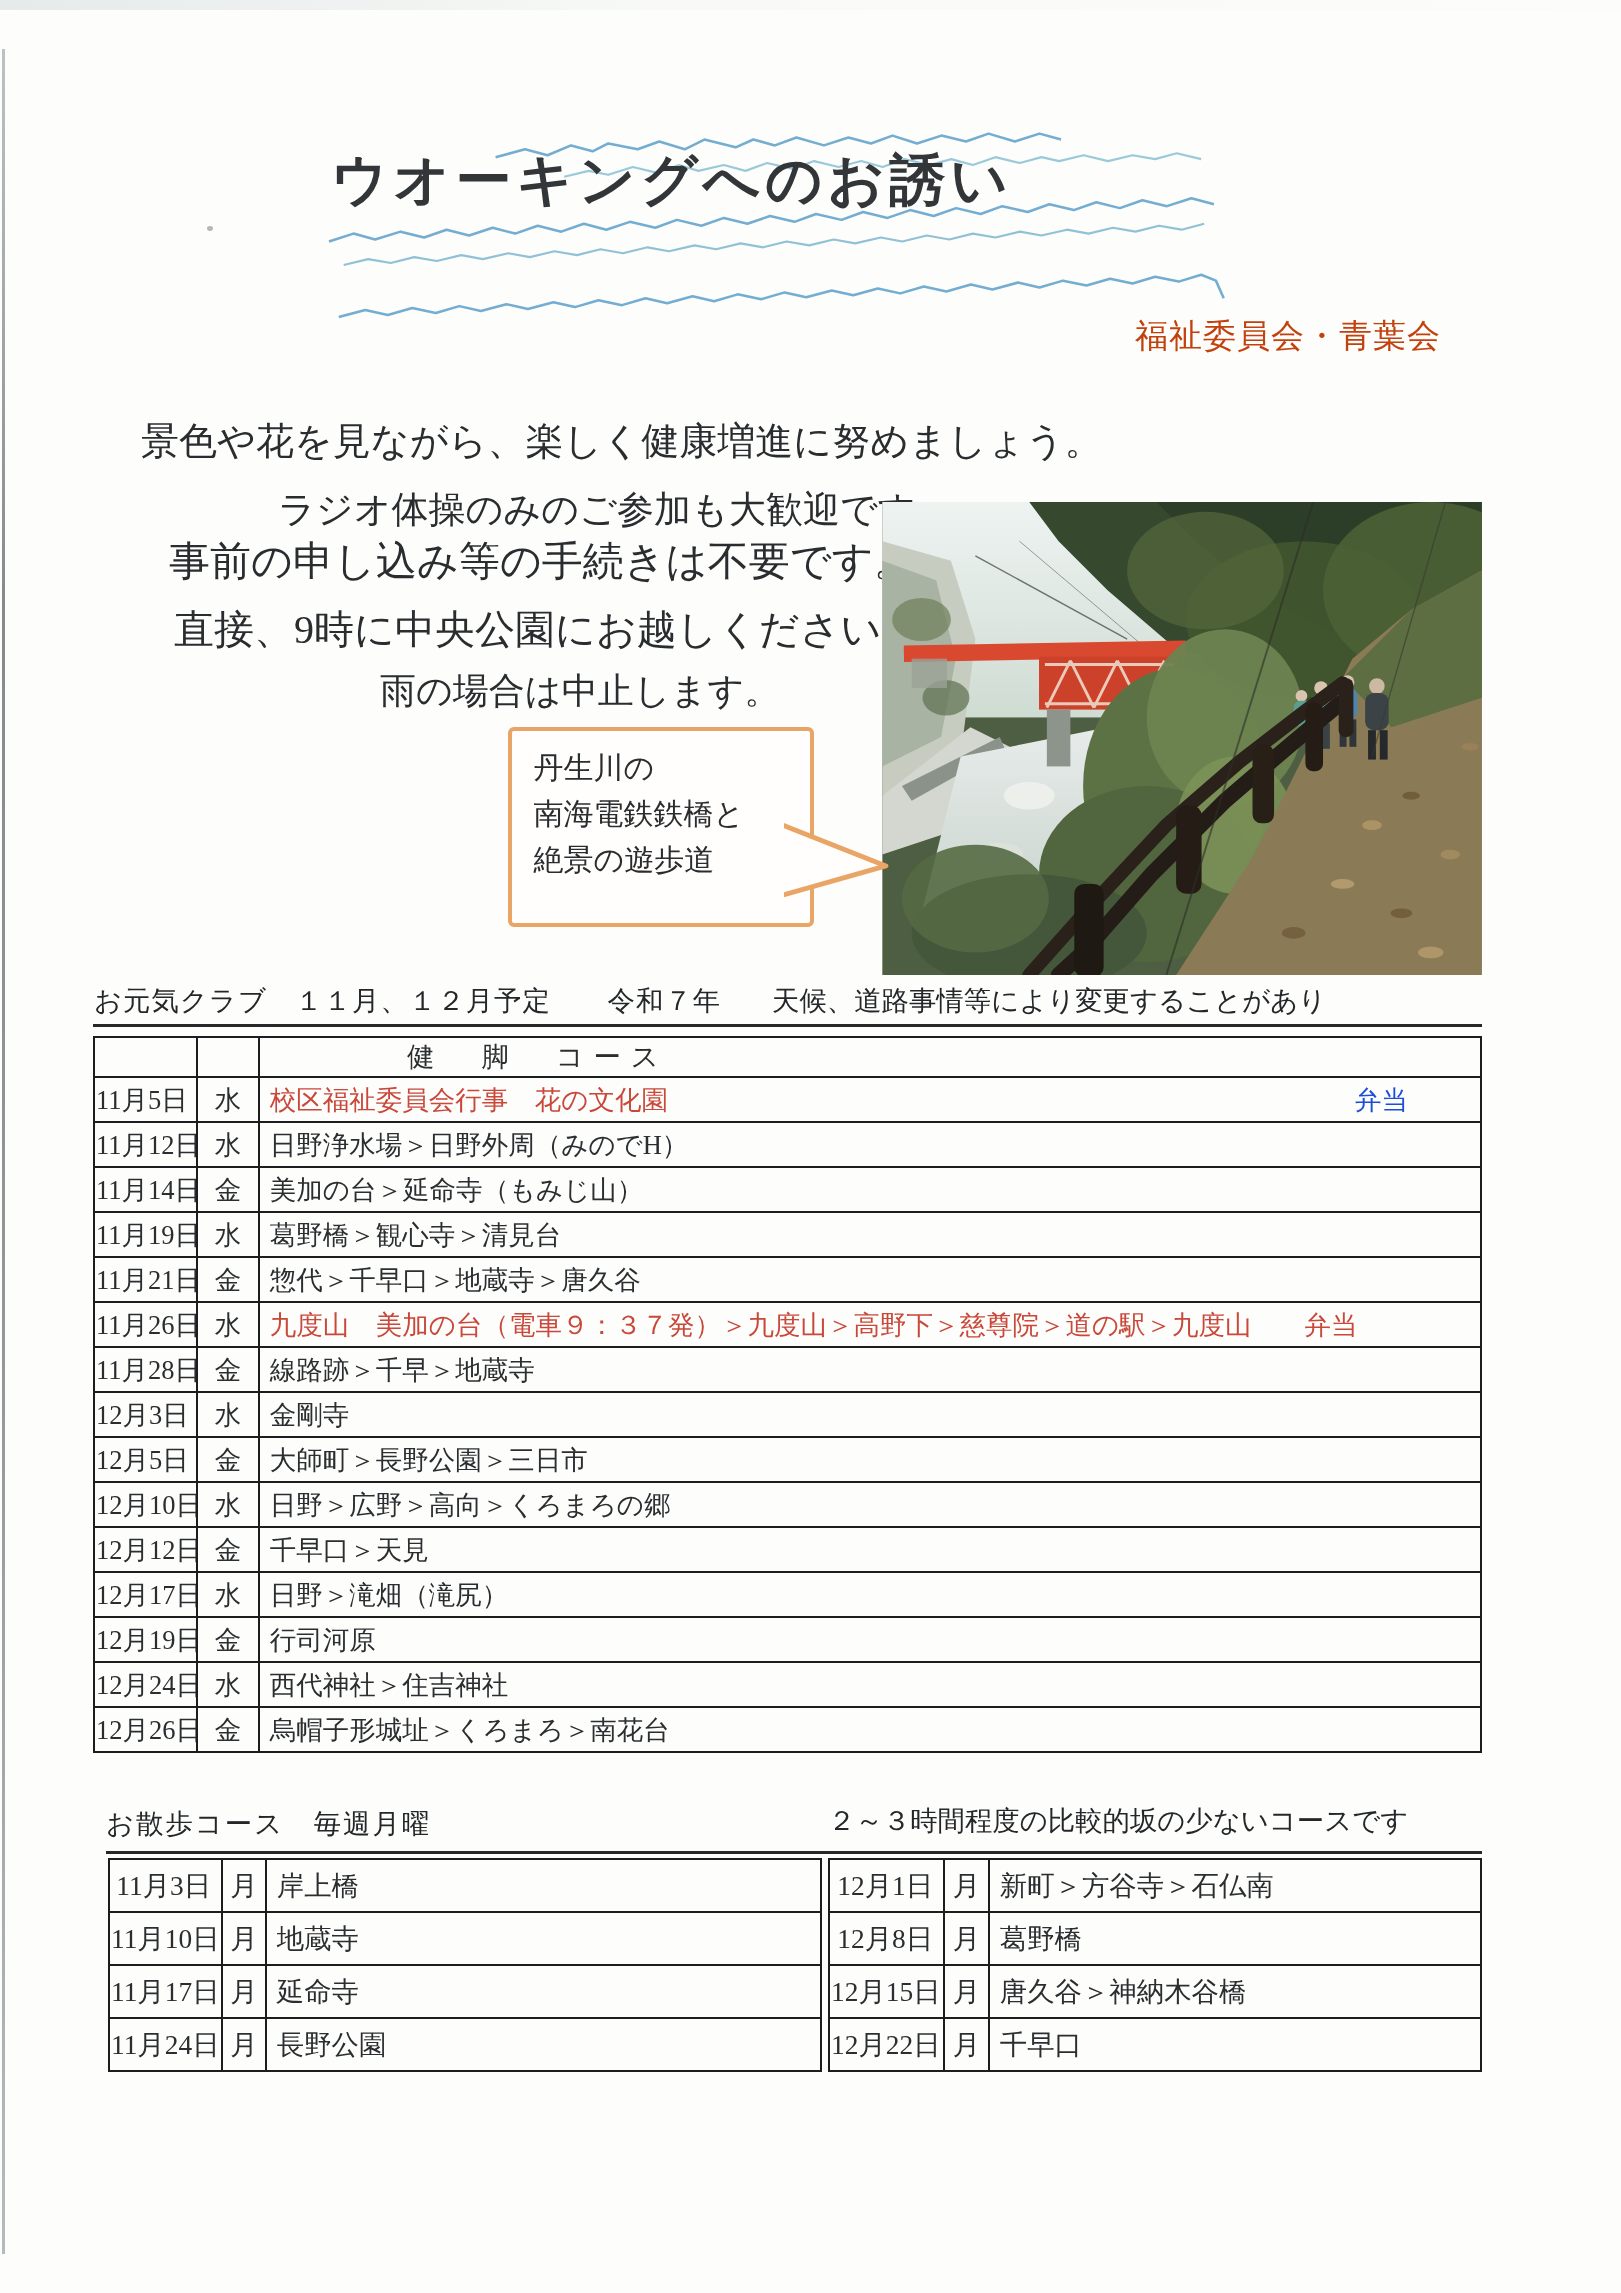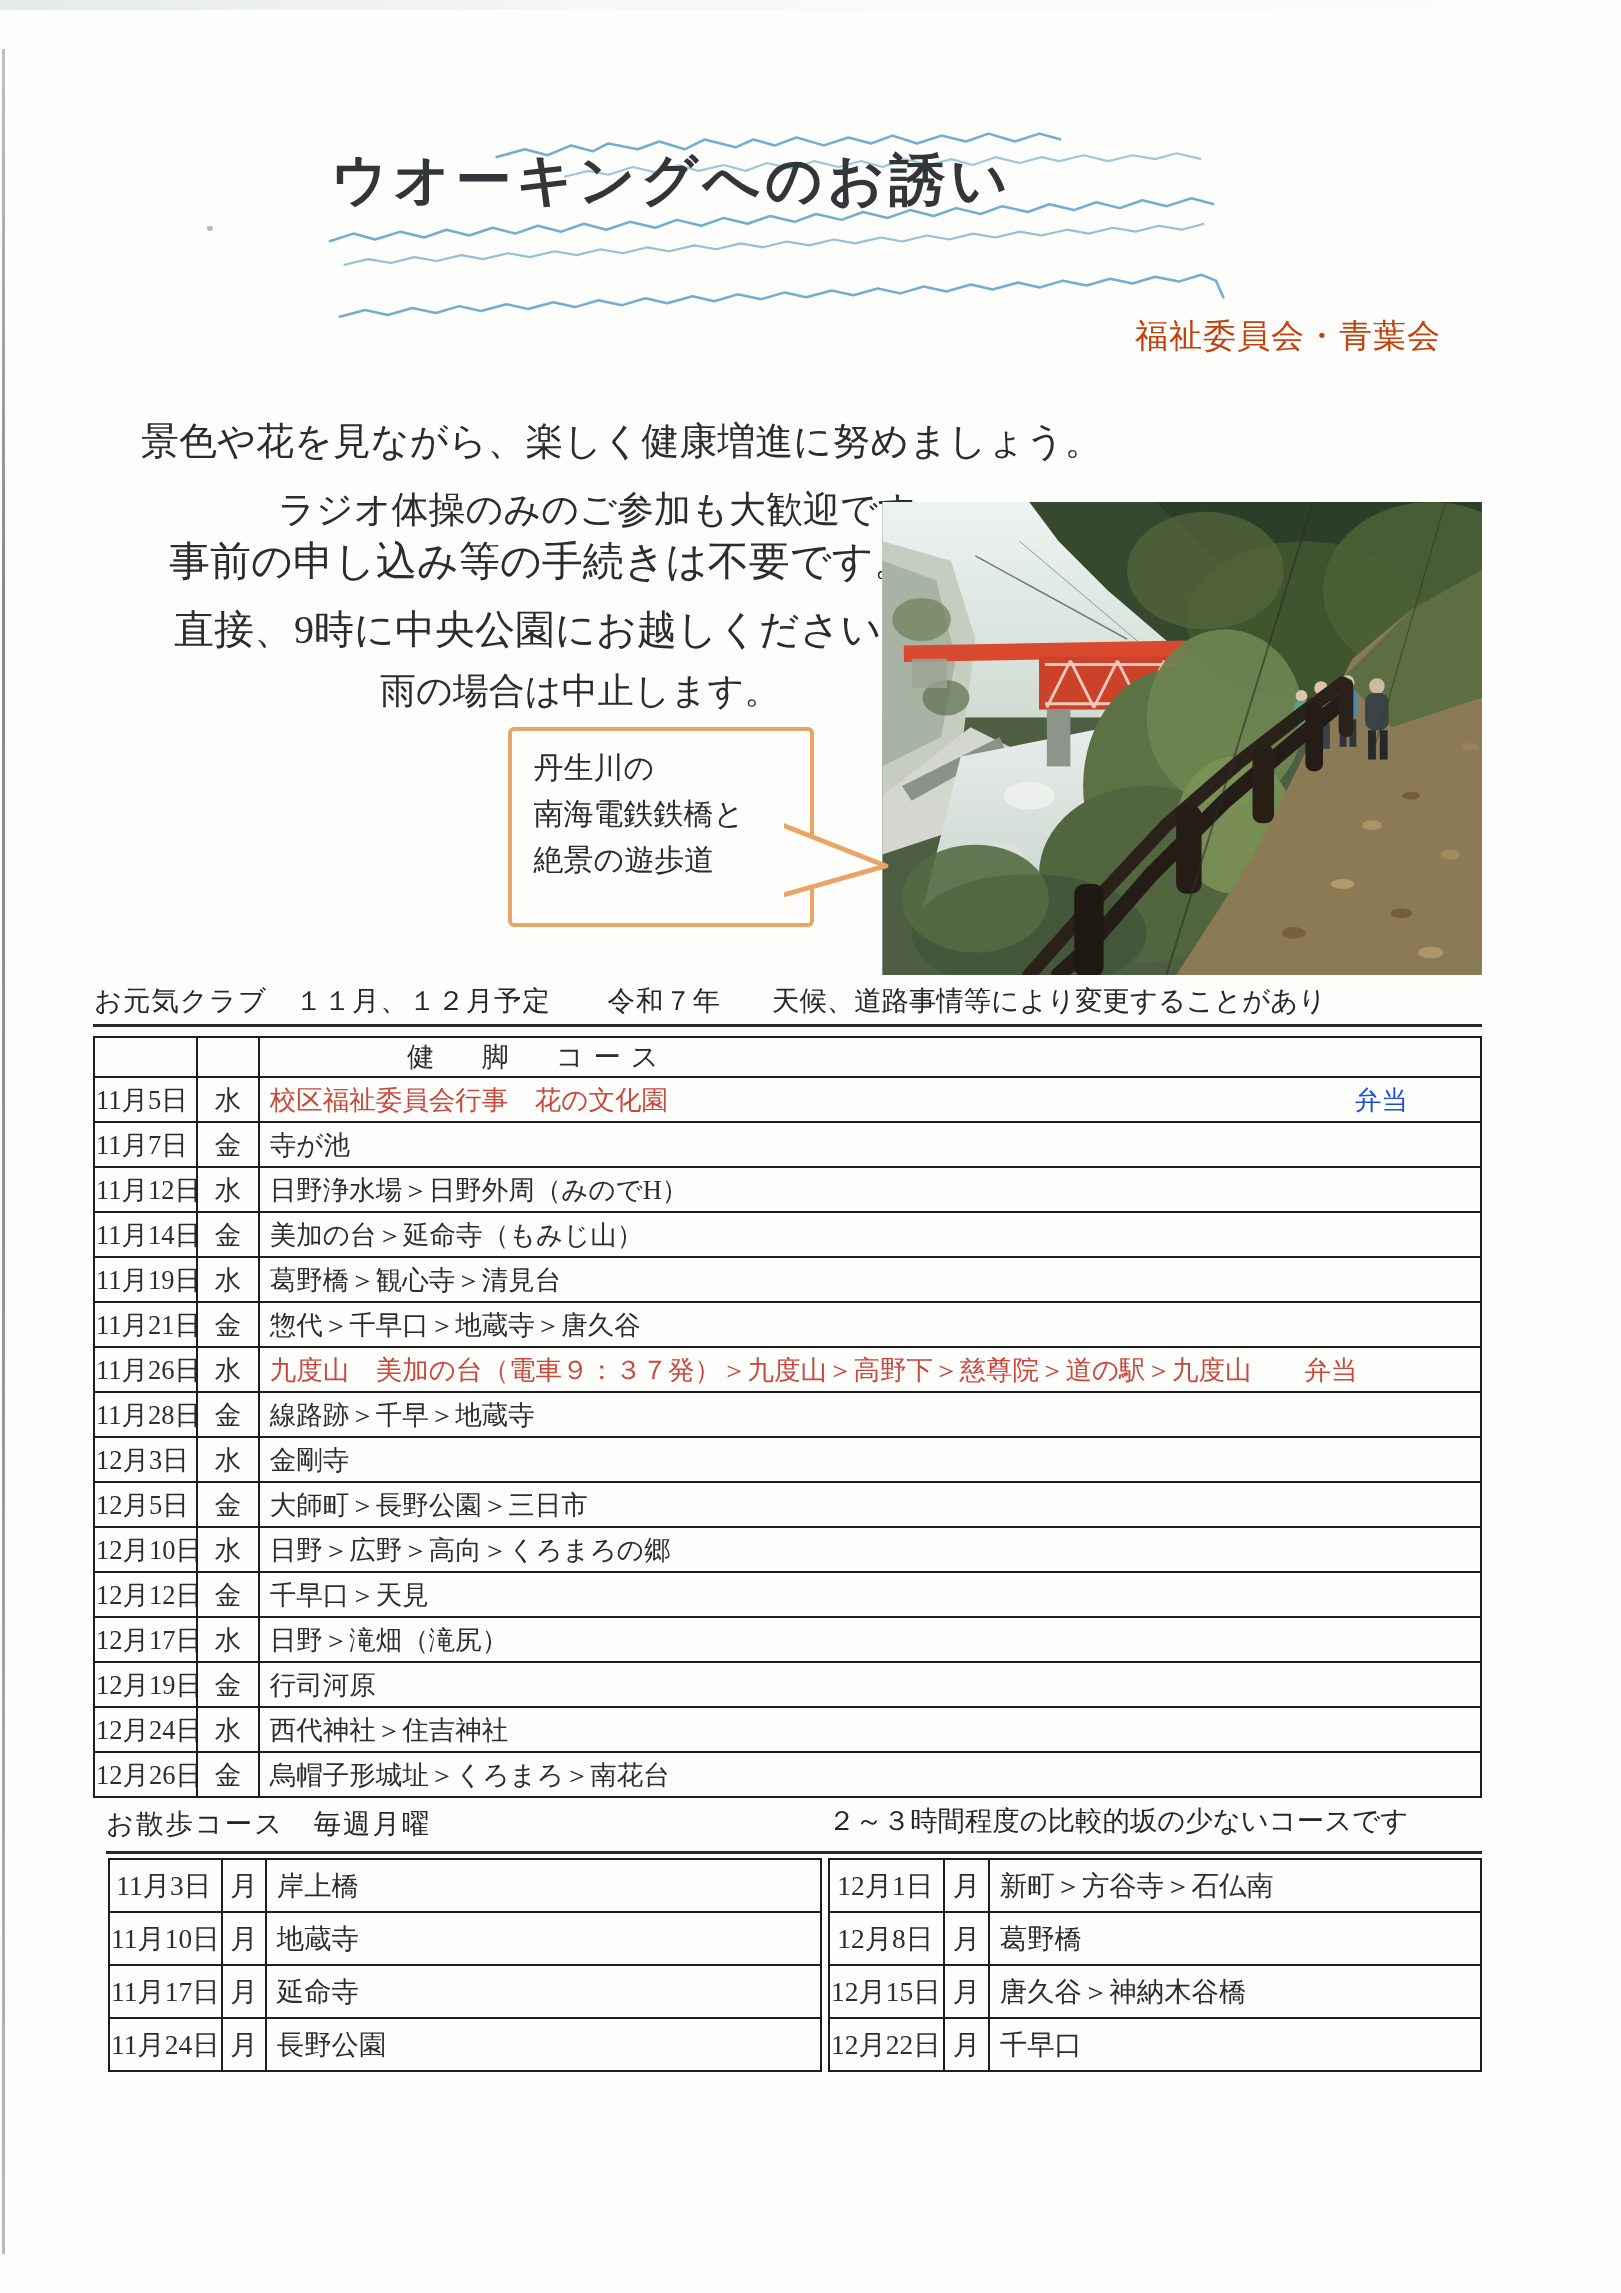--- a/index.html
+++ b/index.html
@@ -256,25 +256,20 @@
         <td class="date"></td>
         <td class="day"></td>
         <td class="course">健　脚　コース</td>
       </tr>
     <tr class="red">
           <td class="date">11月5日</td>
           <td class="day">水</td>
           <td class="course">校区福祉委員会行事　花の文化園<span class="note">弁当</span></td>
         </tr>
         <tr>
-          <td class="date">11月7日</td>
-          <td class="day">金</td>
-          <td class="course">寺が池</td>
-        </tr>
-        <tr>
           <td class="date">11月12日</td>
           <td class="day">水</td>
           <td class="course">日野浄水場＞日野外周（みのでH）</td>
         </tr>
         <tr>
           <td class="date">11月14日</td>
           <td class="day">金</td>
           <td class="course">美加の台＞延命寺（もみじ山）</td>
         </tr>
         <tr>

